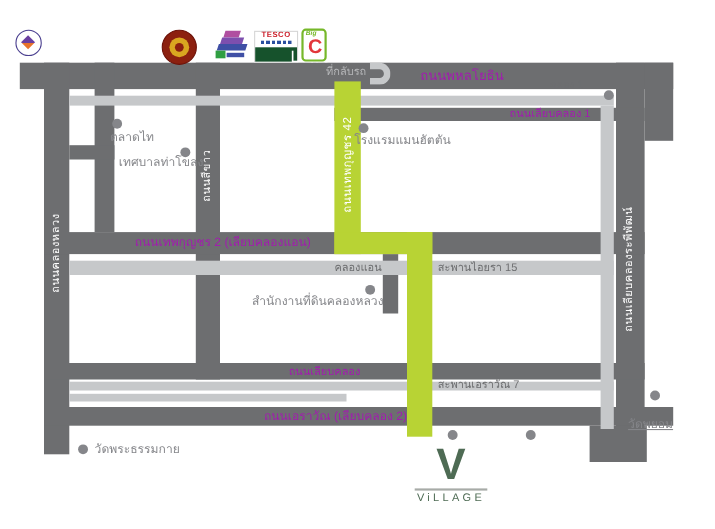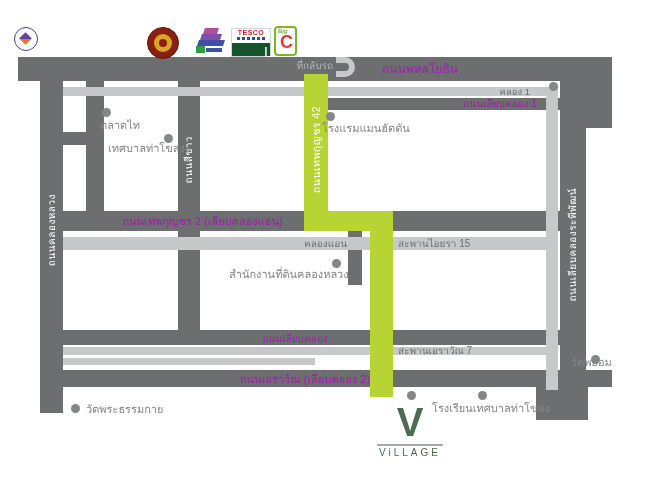--- a/index.html
+++ b/index.html
@@ -64,21 +64,21 @@
   <div class="vlbl" style="left:178px;top:110px;width:22px;height:100px;">
     <span>ถนนสีขาว</span>
   </div>
   <div class="vlbl" style="left:304px;top:85px;width:24px;height:130px;">
     <span style="font-size:10.5px;">ถนนเทพกุญชร 42</span>
   </div>
   <div class="vlbl" style="left:560px;top:145px;width:26px;height:200px;">
     <span>ถนนเลียบคลองระพีพัฒน์</span>
   </div>
 
-  <div class="canallbl" style="left:460px;top:87px;width:70px;text-align:right;">คลอง 1</div>
+  <div class="canallbl" style="left:460px;top:73px;width:70px;text-align:right;">คลอง 1</div>
   <div class="canallbl" style="left:267px;top:239px;width:80px;text-align:right;font-size:10px;">คลองแอน</div>
   <div class="canallbl" style="left:398px;top:239px;width:130px;font-size:10px;">สะพานไอยรา 15</div>
   <div class="canallbl" style="left:398px;top:346px;width:130px;font-size:10px;">สะพานเอราวัณ 7</div>
 
   <div class="lbl" style="left:293px;top:60px;width:40px;text-align:right;color:#b5b6b8;font-size:10px;">ที่กลับรถ</div>
   <div class="uturn-shape" style="left:336px;top:57px;"></div>
 
   <div class="dot" style="left:549px;top:82px;"></div>
   <div class="dot" style="left:326px;top:112px;"></div>
   <div class="dot" style="left:102px;top:108px;"></div>
@@ -87,22 +87,21 @@
   <div class="dot" style="left:71px;top:404px;"></div>
   <div class="dot" style="left:407px;top:391px;"></div>
   <div class="dot" style="left:478px;top:391px;"></div>
   <div class="dot" style="left:591px;top:355px;"></div>
 
   <div class="lbl" style="left:322px;top:122px;">โรงแรมแมนฮัตตัน</div>
   <div class="lbl" style="left:100px;top:119px;">ตลาดไท</div>
   <div class="lbl" style="left:108px;top:142px;">เทศบาลท่าโขลง</div>
   <div class="lbl" style="left:229px;top:268px;width:116px;text-align:right;">สำนักงานที่ดินคลองหลวง</div>
   <div class="lbl" style="left:86px;top:403px;">วัดพระธรรมกาย</div>
-  <div class="lbl" style="left:432px;top:402px;">โรงเรียนเทศบาลท่าโขลง</div>
-  <div class="lbl" style="left:571px;top:356px;">วัดพยอม</div>
+  <div class="lbl" style="left:571px;top:380px;text-decoration:underline;">วัดพยอม</div>
 
   <div class="seal" style="left:14px;top:27px;width:22px;height:22px;background:#fff;border:1.5px solid #4a3f8f;">
     <span class="diamond" style="left:6px;top:6px;"></span>
   </div>
 
   <div class="seal" style="left:147px;top:27px;width:30px;height:30px;background:#8c200f;border:1px solid #6d1209;">
     <span class="seal" style="left:6px;top:6px;width:18px;height:18px;background:#d9a620;"></span>
     <span class="seal" style="left:11px;top:11px;width:8px;height:8px;background:#8c200f;"></span>
   </div>
 

